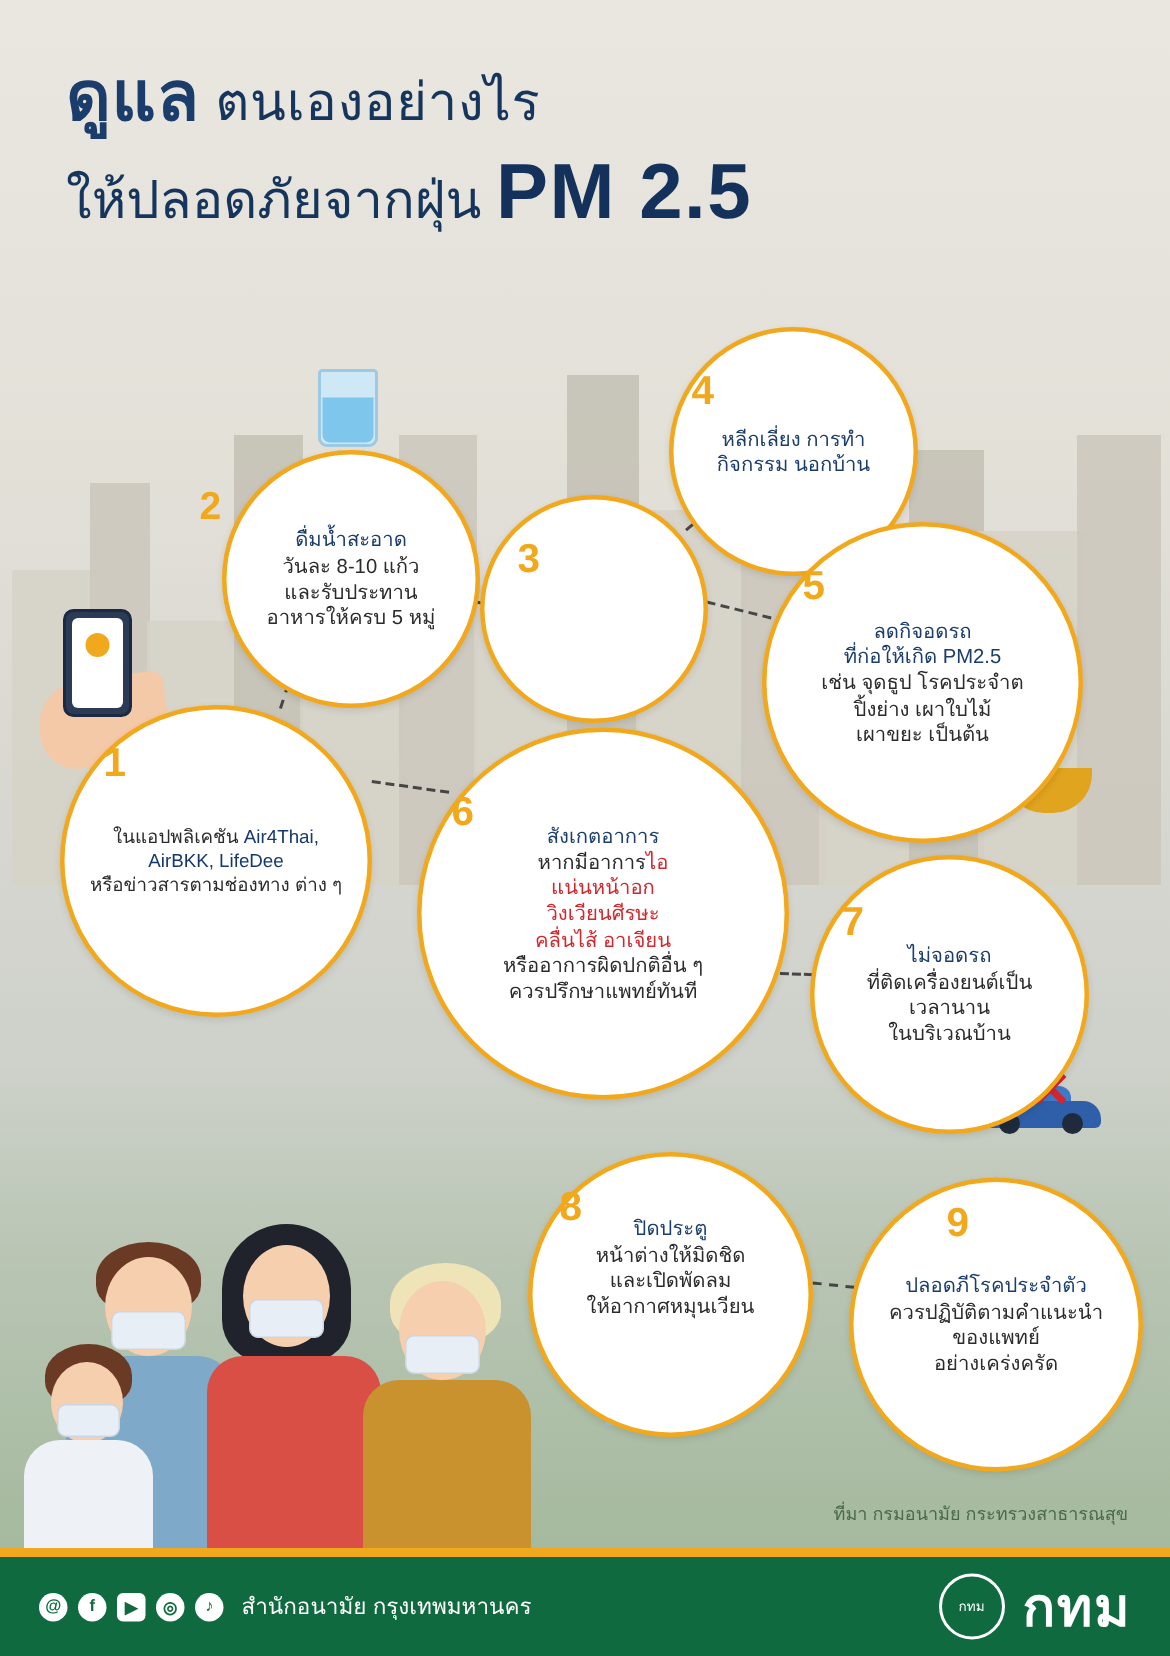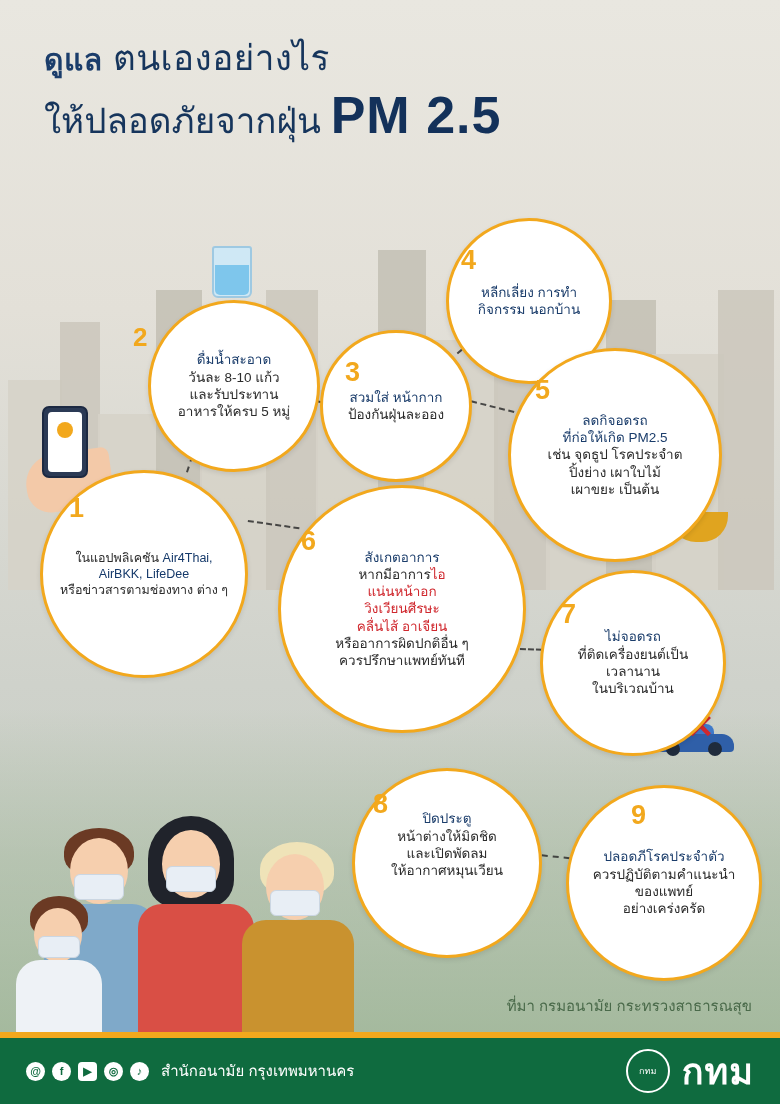--- a/index.html
+++ b/index.html
@@ -22,21 +22,21 @@
   .bld.dk { background: #cbc7bc; }
   .bld.dk2 { background: #c3bfb4; }
   
   .ground {
     position: absolute; left: 0; right: 0; bottom: 66px; height: 330px;
     background: linear-gradient(rgba(168,186,160,0) 0%, rgba(160,182,152,.45) 45%, rgba(150,176,142,.75) 100%);
   }
   
   .header { position: absolute; top: 38px; left: 44px; right: 30px; }
   .h-line1 { font-size: 35px; color: #16355c; line-height: 1.15; letter-spacing: .5px; }
-  .h-line1 b { font-size: 30px; color: #1b3d6b; }
+  .h-line1 b { font-size: 46px; color: #1b3d6b; }
   .h-line2 { font-size: 35px; color: #16355c; line-height: 1.2; margin-top: 6px; }
   .h-pm { font-size: 52px; font-weight: bold; color: #13315a; letter-spacing: 1px; }
   
   .bubble {
     position: absolute; border-radius: 50%;
     background: #ffffff; border: 3px solid #f2a81d;
     display: flex; flex-direction: column; align-items: center; justify-content: center;
     text-align: center; color: #2b2b2b; line-height: 1.28;
     box-shadow: 0 2px 5px rgba(0,0,0,.10);
   }
@@ -93,21 +93,21 @@
   .window { position: absolute; left: 404px; top: 902px; width: 52px; height: 48px; background: #cfe8f5; border: 2px solid #9ec9e2; }
   .window .mul { position: absolute; left: 24px; top: 0; bottom: 0; width: 3px; background: #9ec9e2; }
   
   .family { position: absolute; left: 0; bottom: 66px; width: 360px; height: 260px; }
   .person { position: absolute; }
   .head { position: absolute; border-radius: 50%; background: #f6cfae; }
   .hair { position: absolute; border-radius: 50% 50% 40% 40%; }
   .body2 { position: absolute; border-radius: 24px 24px 0 0; }
   .mask { position: absolute; background: #e8eef5; border: 1px solid #cbd6e2; border-radius: 6px; }
   
-  .source { position: absolute; right: 28px; bottom: 86px; font-size: 15px; color: #4a6a4a; margin-top: 32px; }
+  .source { position: absolute; right: 28px; bottom: 86px; font-size: 12px; color: #4a6a4a; margin-top: 32px; }
   
   .footer {
     position: absolute; left: 0; right: 0; bottom: 0; height: 66px;
     background: #0f6b3f; display: flex; align-items: center; padding: 0 26px;
   }
   .footer .social { display: flex; gap: 7px; align-items: center; }
   .sico {
     width: 19px; height: 19px; border-radius: 50%; background: #fff; color: #0f6b3f;
     font-size: 11px; display: flex; align-items: center; justify-content: center; font-weight: bold;
   }
@@ -237,24 +237,20 @@
     <div class="btxt">
       <div class="hl">ดื่มน้ำสะอาด</div>
       <div>วันละ 8-10 แก้ว</div>
       <div>และรับประทาน</div>
       <div>อาหารให้ครบ 5 หมู่</div>
     </div>
   </div>
 
   <div class="bubble" id="b3">
     <span class="num">3</span>
-    <div class="btxt">
-      <div class="hl">สวมใส่ หน้ากาก</div>
-      <div>ป้องกันฝุ่นละออง</div>
-    </div>
   </div>
 
   <div class="bubble" id="b4">
     <span class="num">4</span>
     <div class="btxt">
       <div class="hl">หลีกเลี่ยง การทำกิจกรรม นอกบ้าน</div>
     </div>
   </div>
 
   <div class="bubble" id="b5">

